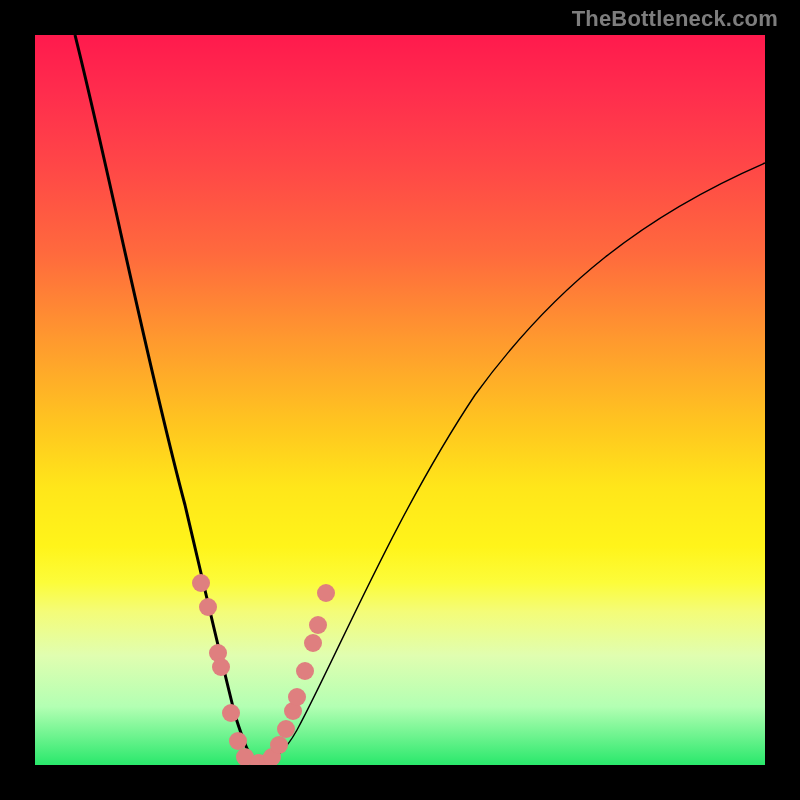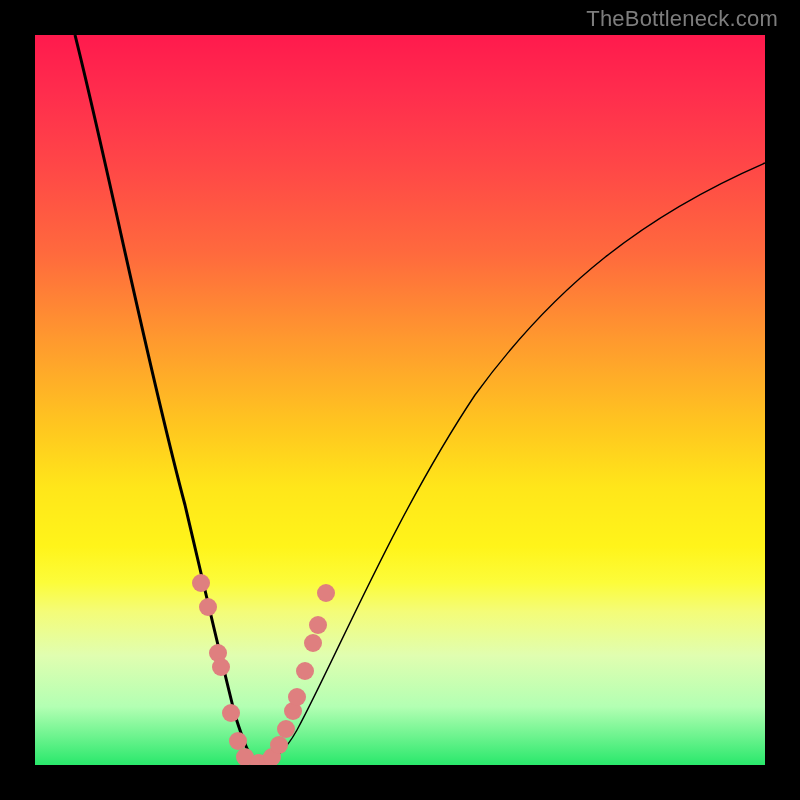--- a/index.html
+++ b/index.html
@@ -41,21 +41,21 @@
       #b3ffb3 92%,
       #29e86b 100%
     );
   }
   .watermark {
     position: absolute;
     top: 6px;
     right: 22px;
     color: #7d7d7d;
     font-size: 22px;
-    font-weight: 400;
+    font-weight: 700;
     letter-spacing: 0.2px;
   }
   svg.curves {
     position: absolute;
     left: 0;
     top: 0;
     width: 730px;
     height: 730px;
   }
 </style>

